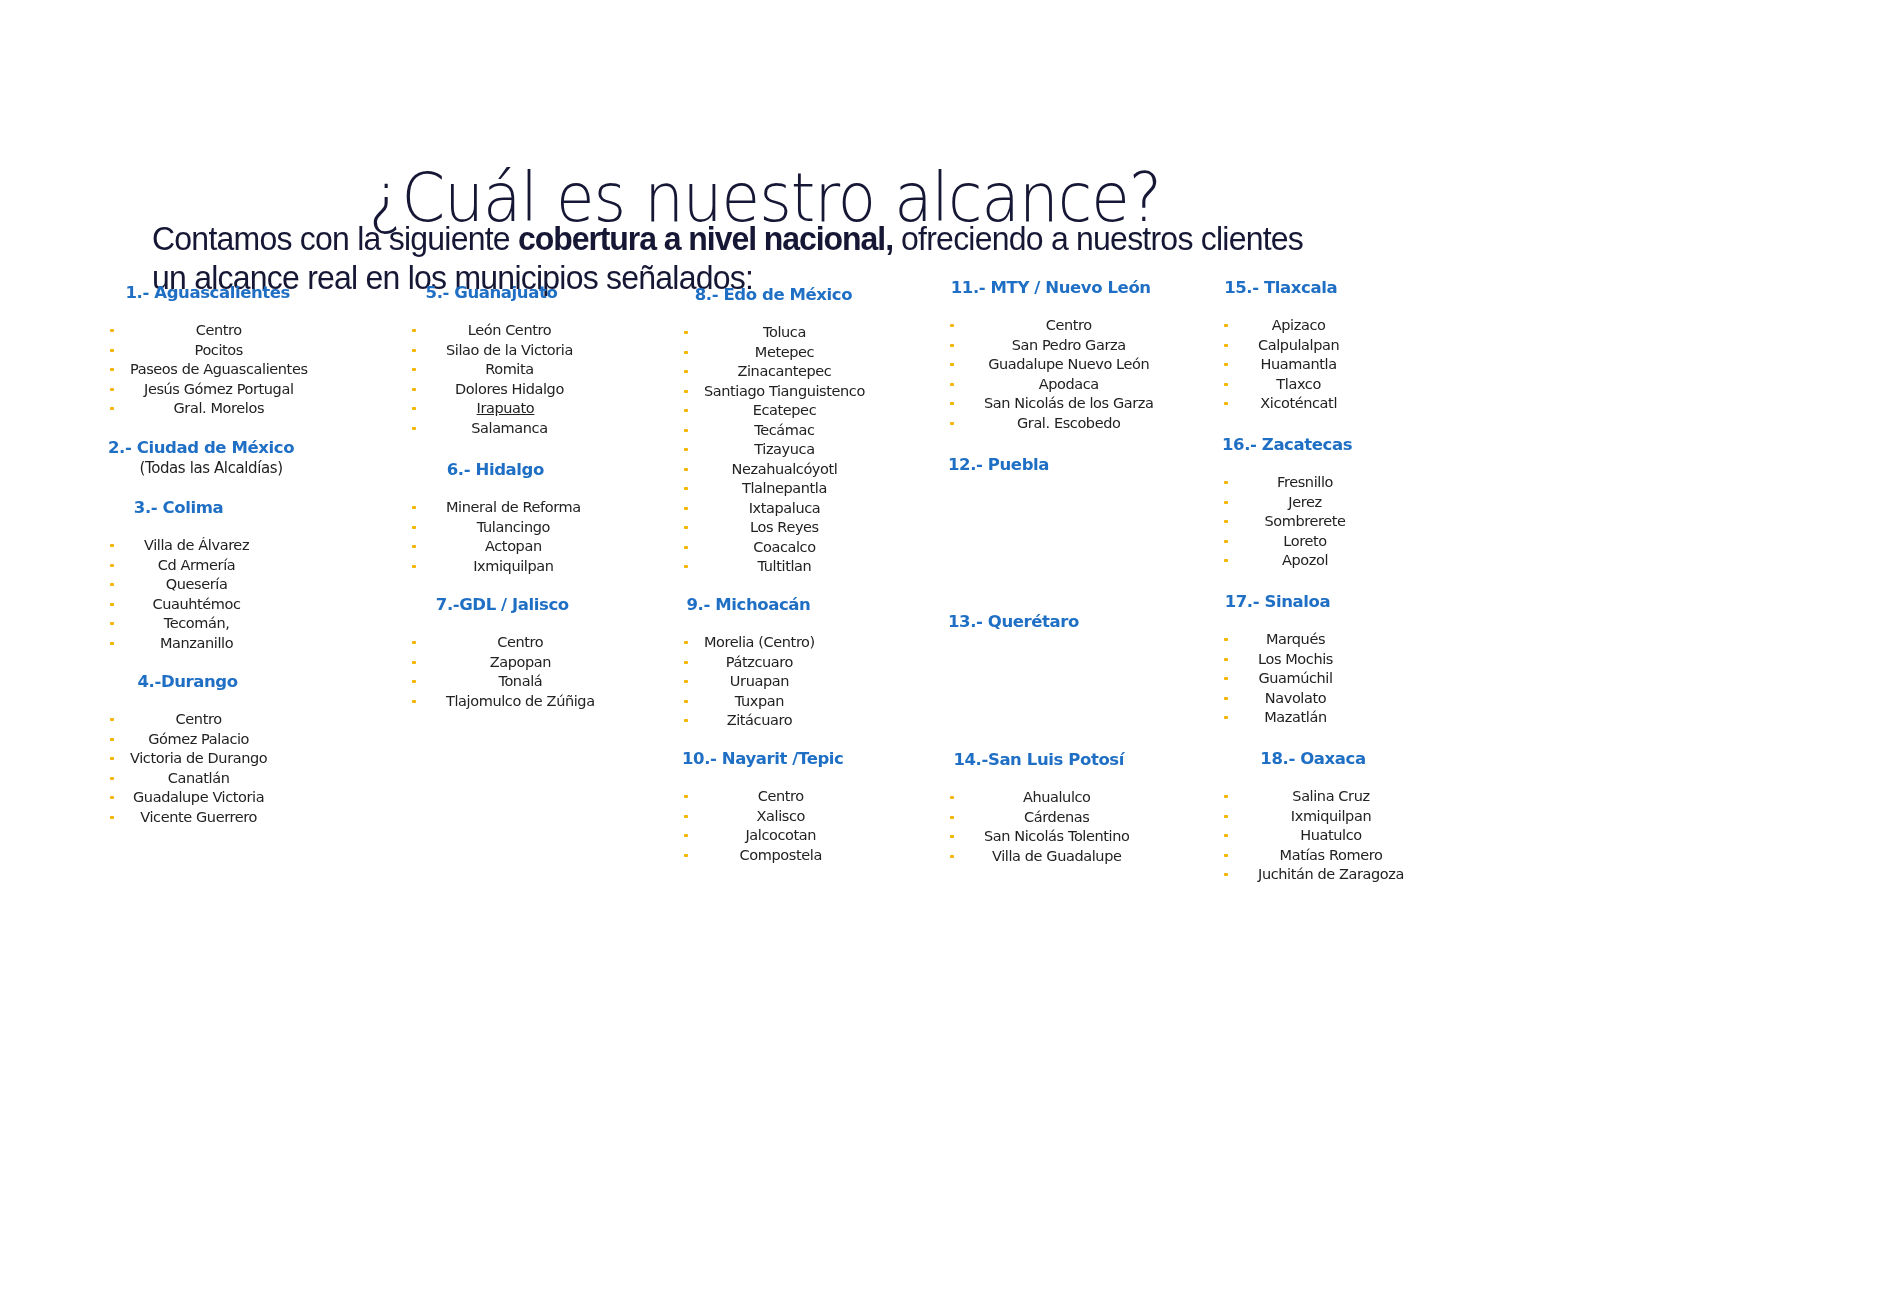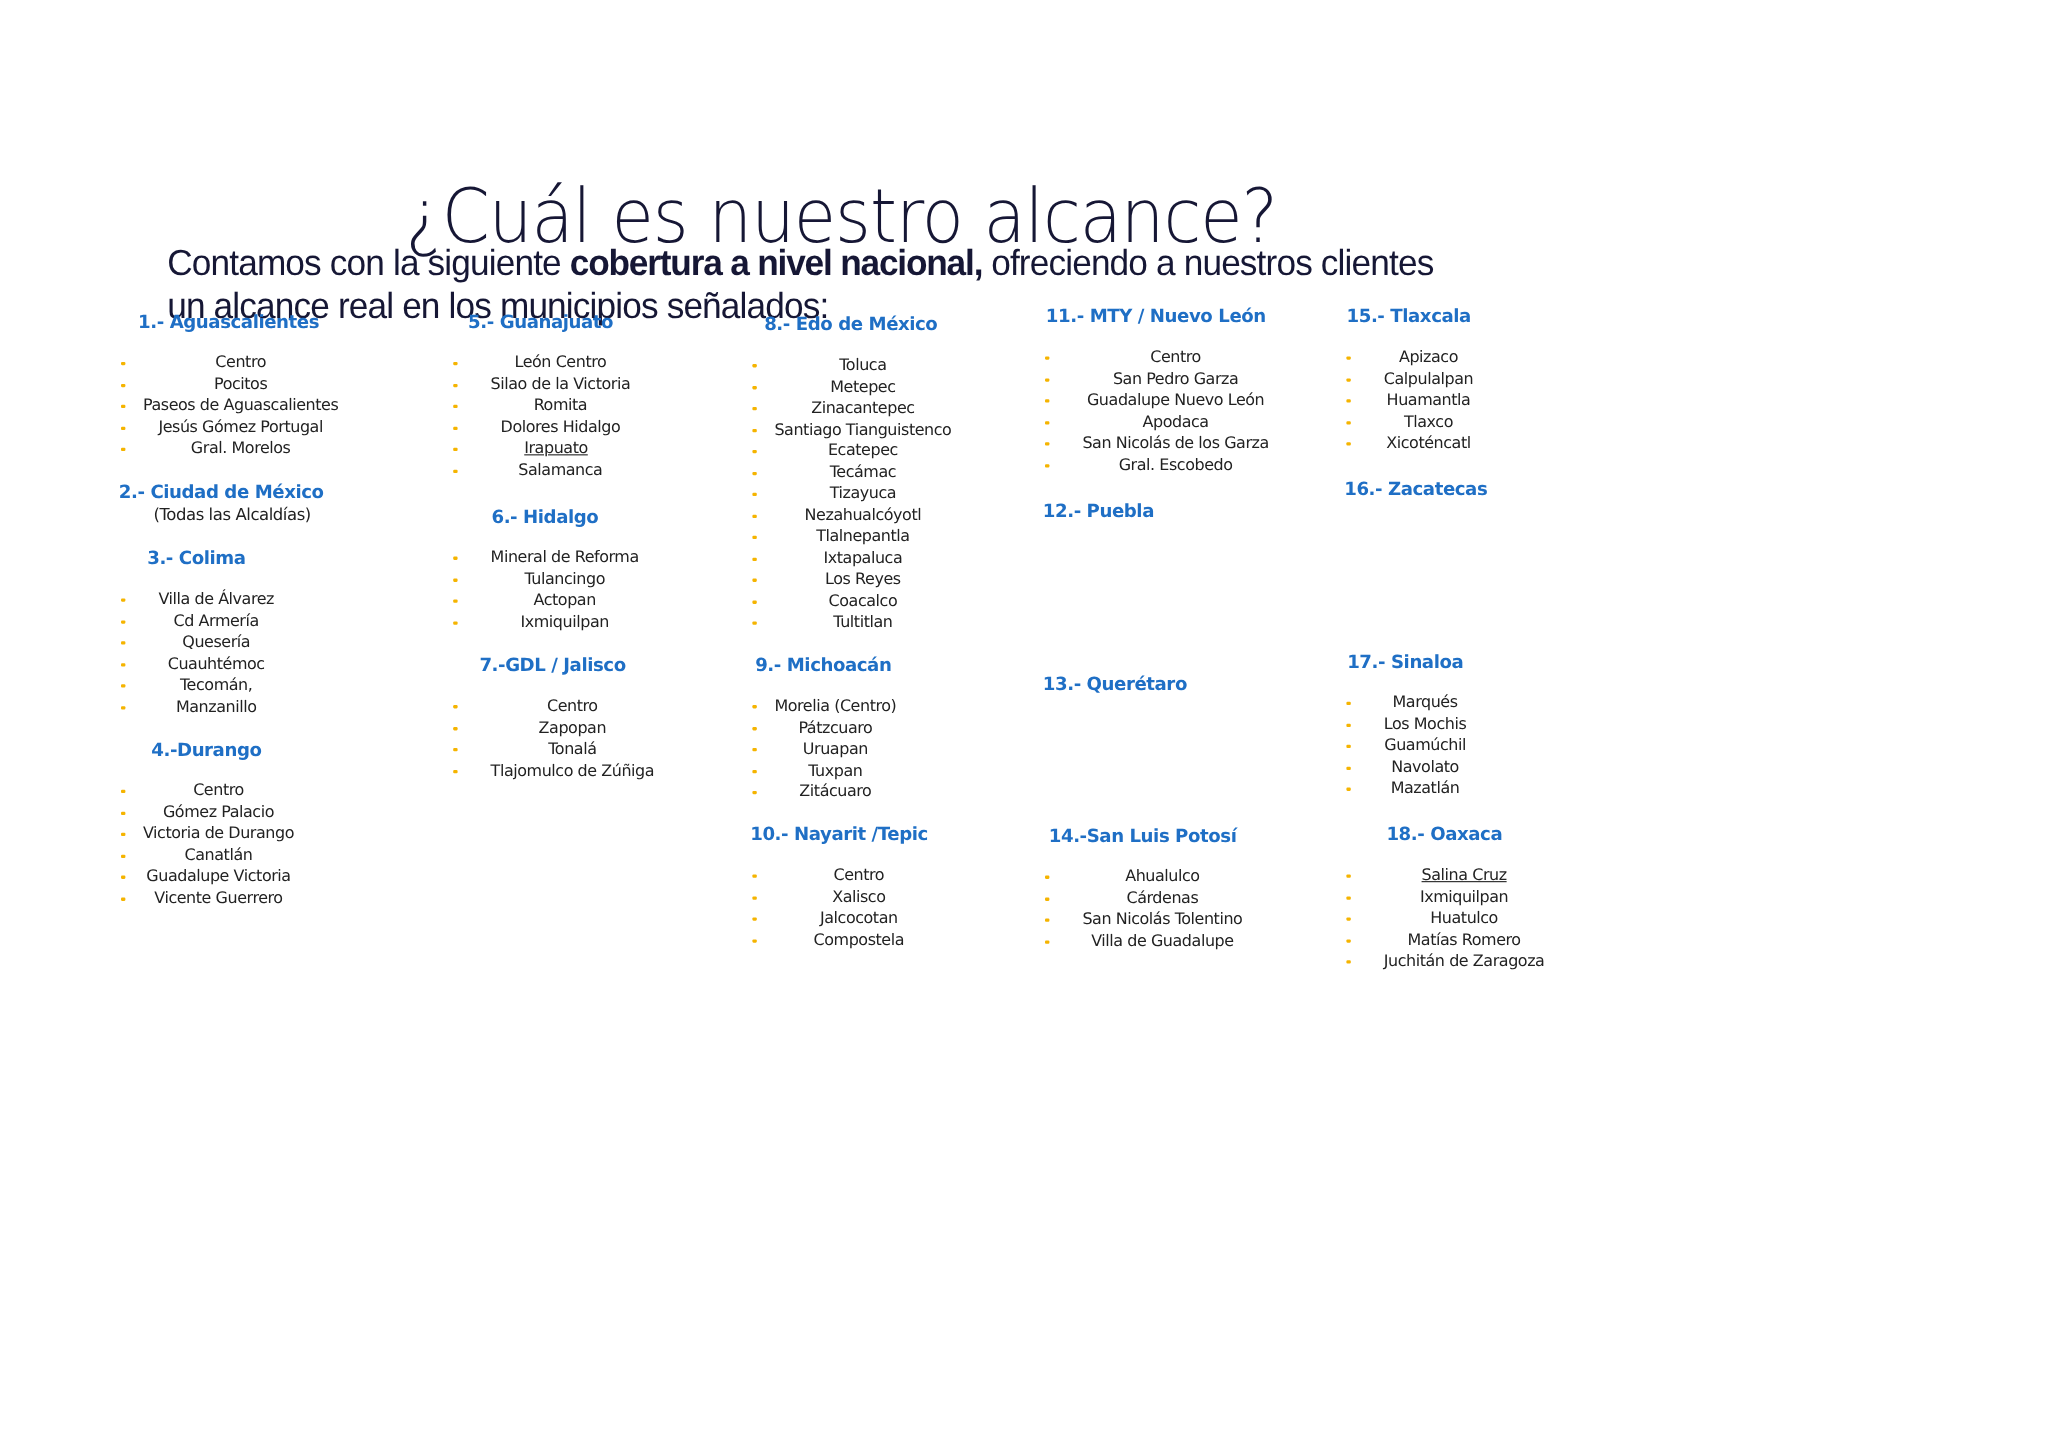--- a/index.html
+++ b/index.html
@@ -235,34 +235,41 @@
       <ul class="items">
         <li><span class="bullet"></span><span class="item-text" style="margin-left: 36px;">Apizaco</span></li>
         <li><span class="bullet"></span><span class="item-text" style="margin-left: 36px;">Calpulalpan</span></li>
         <li><span class="bullet"></span><span class="item-text" style="margin-left: 36px;">Huamantla</span></li>
         <li><span class="bullet"></span><span class="item-text" style="margin-left: 36px;">Tlaxco</span></li>
         <li><span class="bullet"></span><span class="item-text" style="margin-left: 36px;">Xicoténcatl</span></li>
       </ul>
     </div>
     <div class="state" style="left: 1222px; top: 435px;">
       <h3 class="state-heading">16.- Zacatecas</h3>
+      <ul class="items">
+        <li><span class="bullet"></span><span class="item-text" style="margin-left: 36px;">Fresnillo</span></li>
+        <li><span class="bullet"></span><span class="item-text" style="margin-left: 36px;">Jerez</span></li>
+        <li><span class="bullet"></span><span class="item-text" style="margin-left: 36px;">Sombrerete</span></li>
+        <li><span class="bullet"></span><span class="item-text" style="margin-left: 36px;">Loreto</span></li>
+        <li><span class="bullet"></span><span class="item-text" style="margin-left: 36px;">Apozol</span></li>
+      </ul>
     </div>
     <div class="state" style="left: 1222px; top: 592px;">
       <h3 class="state-heading">17.- Sinaloa</h3>
       <ul class="items">
         <li><span class="bullet"></span><span class="item-text" style="margin-left: 36px;">Marqués</span></li>
         <li><span class="bullet"></span><span class="item-text" style="margin-left: 36px;">Los Mochis</span></li>
         <li><span class="bullet"></span><span class="item-text" style="margin-left: 36px;">Guamúchil</span></li>
         <li><span class="bullet"></span><span class="item-text" style="margin-left: 36px;">Navolato</span></li>
         <li><span class="bullet"></span><span class="item-text" style="margin-left: 36px;">Mazatlán</span></li>
       </ul>
     </div>
     <div class="state" style="left: 1222px; top: 749px;">
       <h3 class="state-heading">18.- Oaxaca</h3>
       <ul class="items">
-        <li><span class="bullet"></span><span class="item-text" style="margin-left: 36px; text-decoration: underline;">Salina Cruz</span></li>
+        <li><span class="bullet"></span><span class="item-text" style="margin-left: 36px;">Salina Cruz</span></li>
         <li><span class="bullet"></span><span class="item-text" style="margin-left: 36px;">Ixmiquilpan</span></li>
         <li><span class="bullet"></span><span class="item-text" style="margin-left: 36px;">Huatulco</span></li>
         <li><span class="bullet"></span><span class="item-text" style="margin-left: 36px;">Matías Romero</span></li>
         <li><span class="bullet"></span><span class="item-text" style="margin-left: 36px;">Juchitán de Zaragoza</span></li>
       </ul>
     </div>
   </div>
 
 </body></html>

